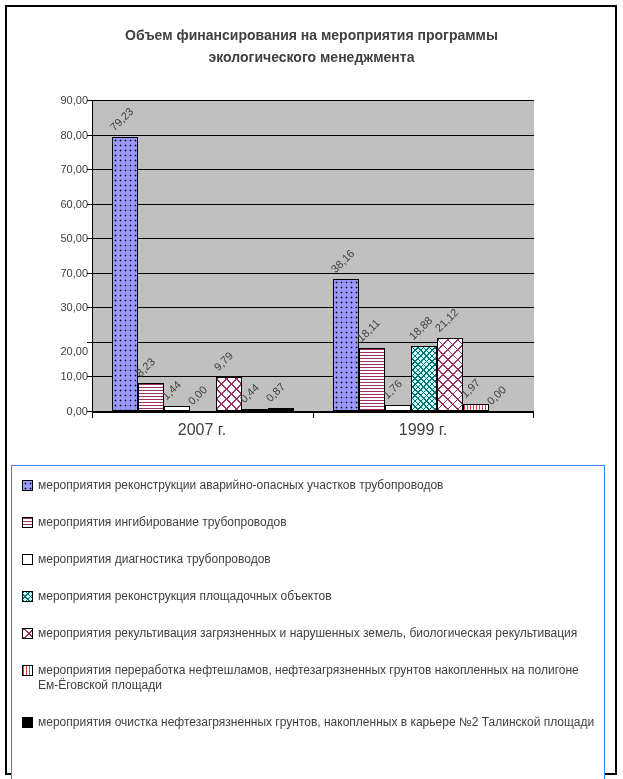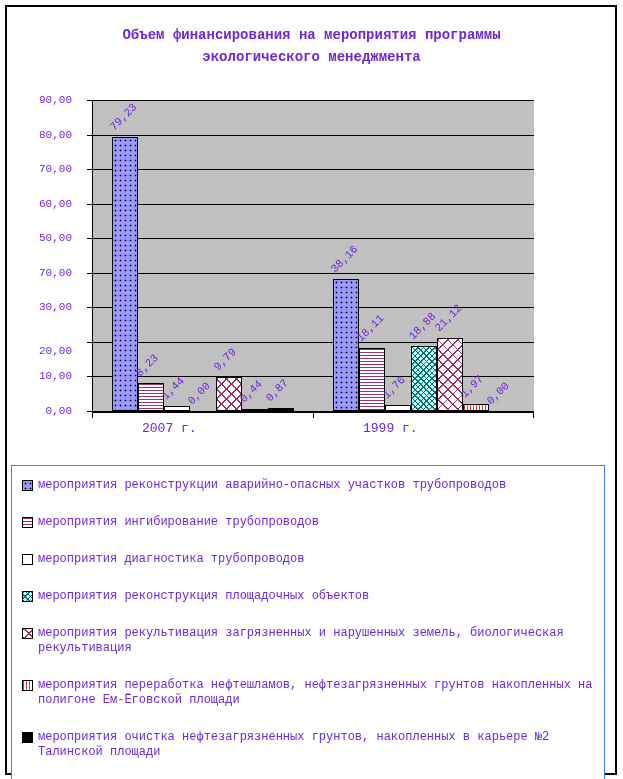--- a/index.html
+++ b/index.html
@@ -1,36 +1,36 @@
 <!DOCTYPE html>
 <html><head>
 <meta charset="utf-8">
 <style>
   html,body { margin:0; padding:0; background:#fff; }
   .screen {
     position:relative; width:623px; height:779px; background:#ffffff;
-    font-family:Liberation Mono, monospace; color:#6d28d9; overflow:hidden;
+    font-family:Liberation Sans, sans-serif; color:#404040; overflow:hidden;
   }
   .outer-border { position:absolute; left:5px; top:5px; right:6px; bottom:4px; border:2px solid #000; pointer-events:none; }
   .chart-title { position:absolute; top:24px; left:0; width:100%; text-align:center; font-weight:bold; font-size:14px; line-height:22px; }
   
   .plot {
     position:absolute; left:92px; top:100px; width:441px; height:311px;
     background:#C0C0C0; border-left:1px solid #000; border-bottom:2px solid #000;
   }
   .gridline { position:absolute; left:0; width:100%; height:1px; background:#000; }
-  .ylab { position:absolute; width:56px; left:16px; text-align:right; font-size:11px; line-height:13px; }
+  .ylab { position:absolute; width:56px; left:32px; text-align:right; font-size:11px; line-height:13px; }
   .ytick { position:absolute; height:1px; width:5px; left:87px; background:#000; }
   .xtick { position:absolute; width:1px; height:5px; top:413px; background:#000; }
   .bar { position:absolute; bottom:0; border:1px solid #000; box-sizing:border-box; }
   .vlabel {
     position:absolute; font-size:11px; white-space:nowrap;
     transform:rotate(-45deg); transform-origin:left bottom; letter-spacing:0;
   }
-  .catlab { position:absolute; top:421px; width:120px; font-size:13px; }
+  .catlab { position:absolute; top:421px; width:120px; text-align:center; font-size:16px; }
   
   .pat-blue-dots { background-color:#9999FF; background-image:radial-gradient(#000 0.8px, rgba(0,0,0,0) 1.1px); background-size:5px 5px; }
   .pat-maroon-hstripes { background-color:#fff; background-image:repeating-linear-gradient(180deg, #993366 0, #993366 1px, rgba(0,0,0,0) 1px, rgba(0,0,0,0) 3px); }
   .pat-white { background-color:#ffffff; }
   .pat-teal-weave { background-color:#CFFFFF; background-image:repeating-linear-gradient(45deg, #007575 0, #007575 1px, rgba(0,0,0,0) 1px, rgba(0,0,0,0) 4px), repeating-linear-gradient(135deg, #007575 0, #007575 1px, rgba(0,0,0,0) 1px, rgba(0,0,0,0) 4px); }
   .pat-maroon-diag { background-color:#fff; background-image:repeating-linear-gradient(45deg, #993366 0, #993366 1.2px, rgba(0,0,0,0) 1.2px, rgba(0,0,0,0) 7px), repeating-linear-gradient(135deg, #993366 0, #993366 1.2px, rgba(0,0,0,0) 1.2px, rgba(0,0,0,0) 7px); }
   .pat-red-vstripes { background-color:#fff; background-image:repeating-linear-gradient(90deg, #D43B3B 0, #D43B3B 1px, rgba(0,0,0,0) 1px, rgba(0,0,0,0) 3px); }
   .pat-black { background-color:#000; }
   
   .legend {

